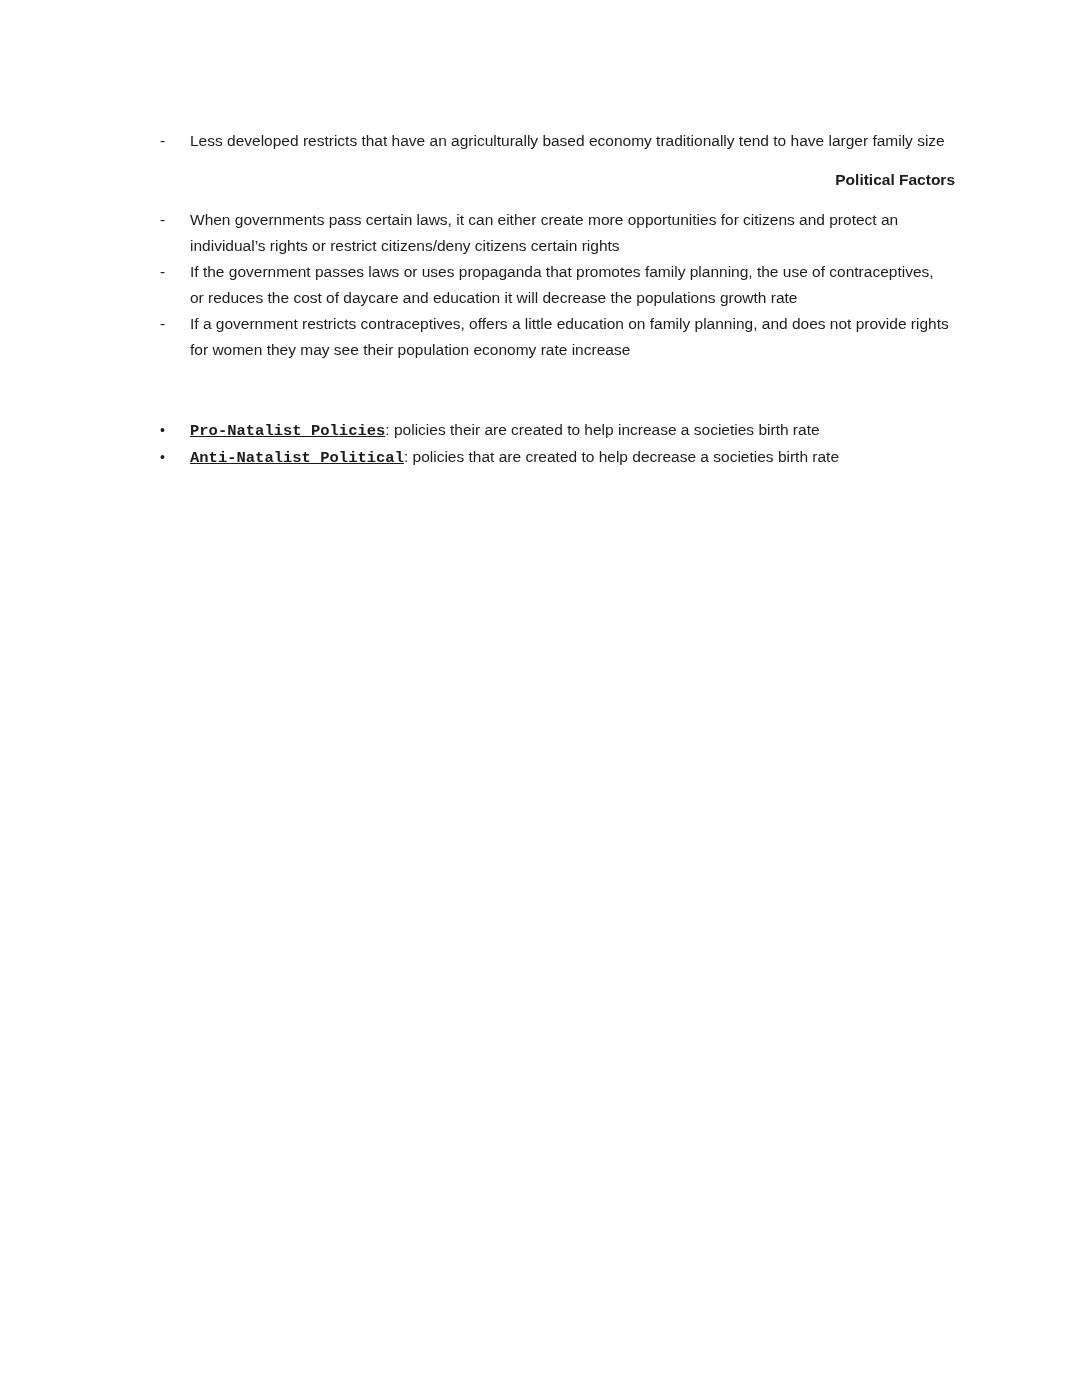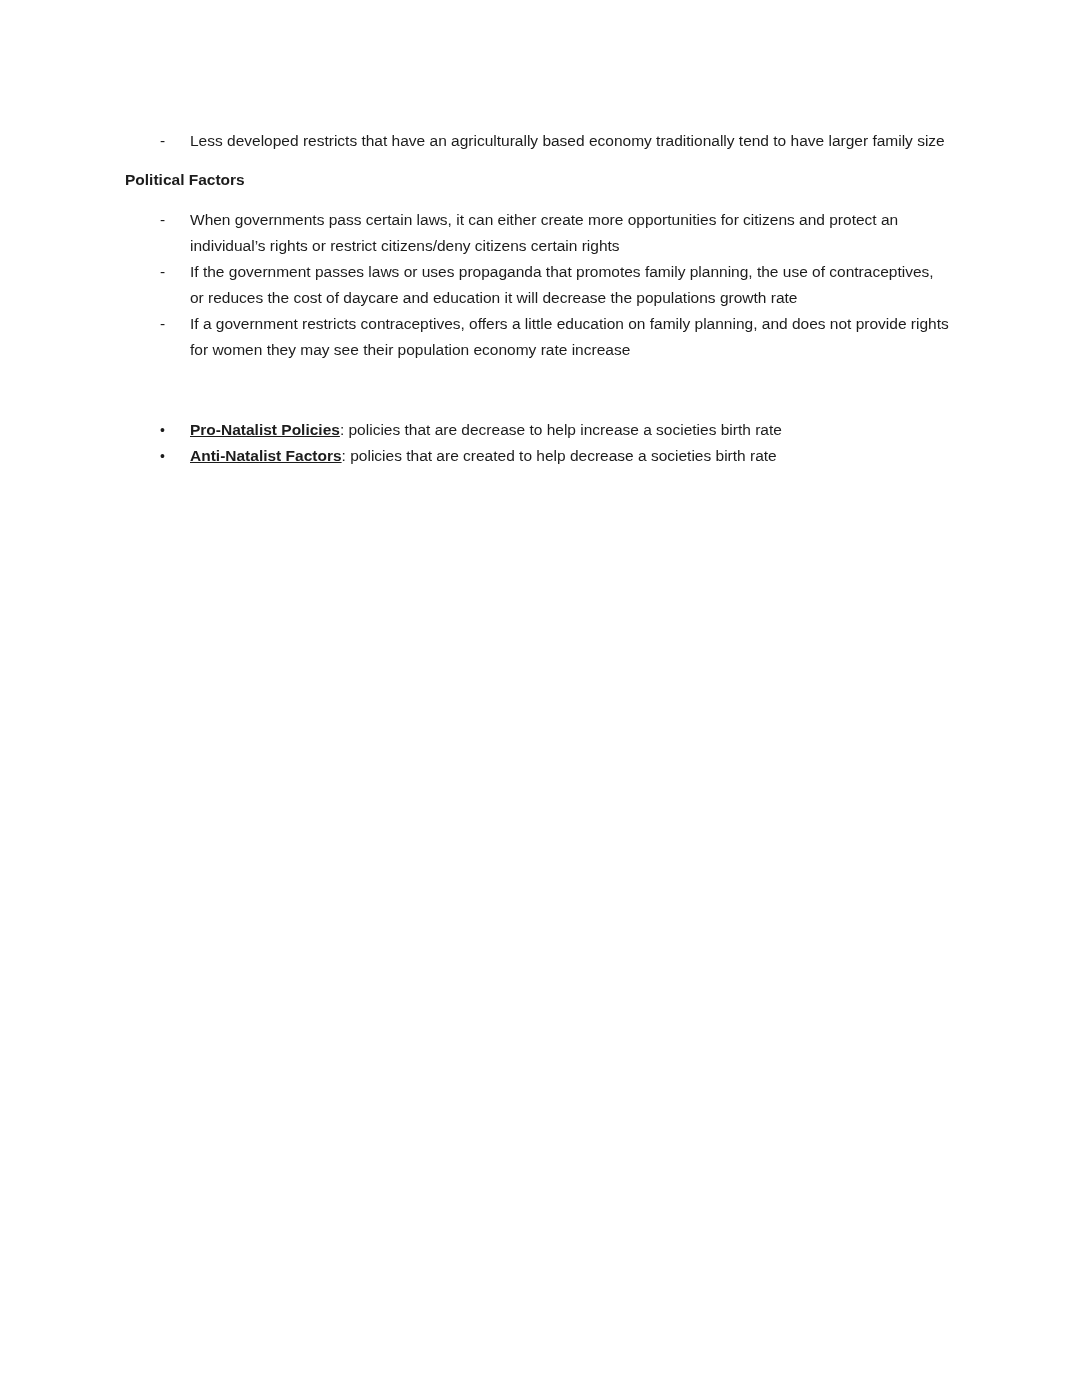--- a/index.html
+++ b/index.html
@@ -40,27 +40,29 @@
     flex: 1 1 auto;
     max-width: 760px;
   }
   .bullet-list .marker {
     font-size: 14px;
   }
   .section-heading {
     margin: 13px 0 14px 0;
     font-weight: bold;
     font-size: 15.5px;
+    text-align: right;
   }
   .policy-section {
     margin-top: 54px;
   }
   .term {
     font-weight: bold;
     text-decoration: underline;
+    font-family: Liberation Mono, monospace;
   }
 </style>
 </head>
 <body>
 
 <div class="page">
 
   <ul class="dash-list">
     <li class="list-item">
       <span class="indent"></span>
@@ -86,22 +88,22 @@
       <span class="indent"></span>
       <span class="marker">-</span>
       <span class="item-text">If a government restricts contraceptives, offers a little education on family planning, and does not provide rights for women they may see their population economy rate increase</span>
     </li>
   </ul>
 
   <ul class="bullet-list policy-section">
     <li class="list-item">
       <span class="indent"></span>
       <span class="marker">•</span>
-      <span class="item-text"><span class="term">Pro-Natalist Policies</span><span>: policies that are decrease to help increase a societies birth rate</span></span>
+      <span class="item-text"><span class="term">Pro-Natalist Policies</span><span>: policies their are created to help increase a societies birth rate</span></span>
     </li>
     <li class="list-item">
       <span class="indent"></span>
       <span class="marker">•</span>
-      <span class="item-text"><span class="term">Anti-Natalist Factors</span><span>: policies that are created to help decrease a societies birth rate</span></span>
+      <span class="item-text"><span class="term">Anti-Natalist Political</span><span>: policies that are created to help decrease a societies birth rate</span></span>
     </li>
   </ul>
 
 </div>
 
 </body></html>

